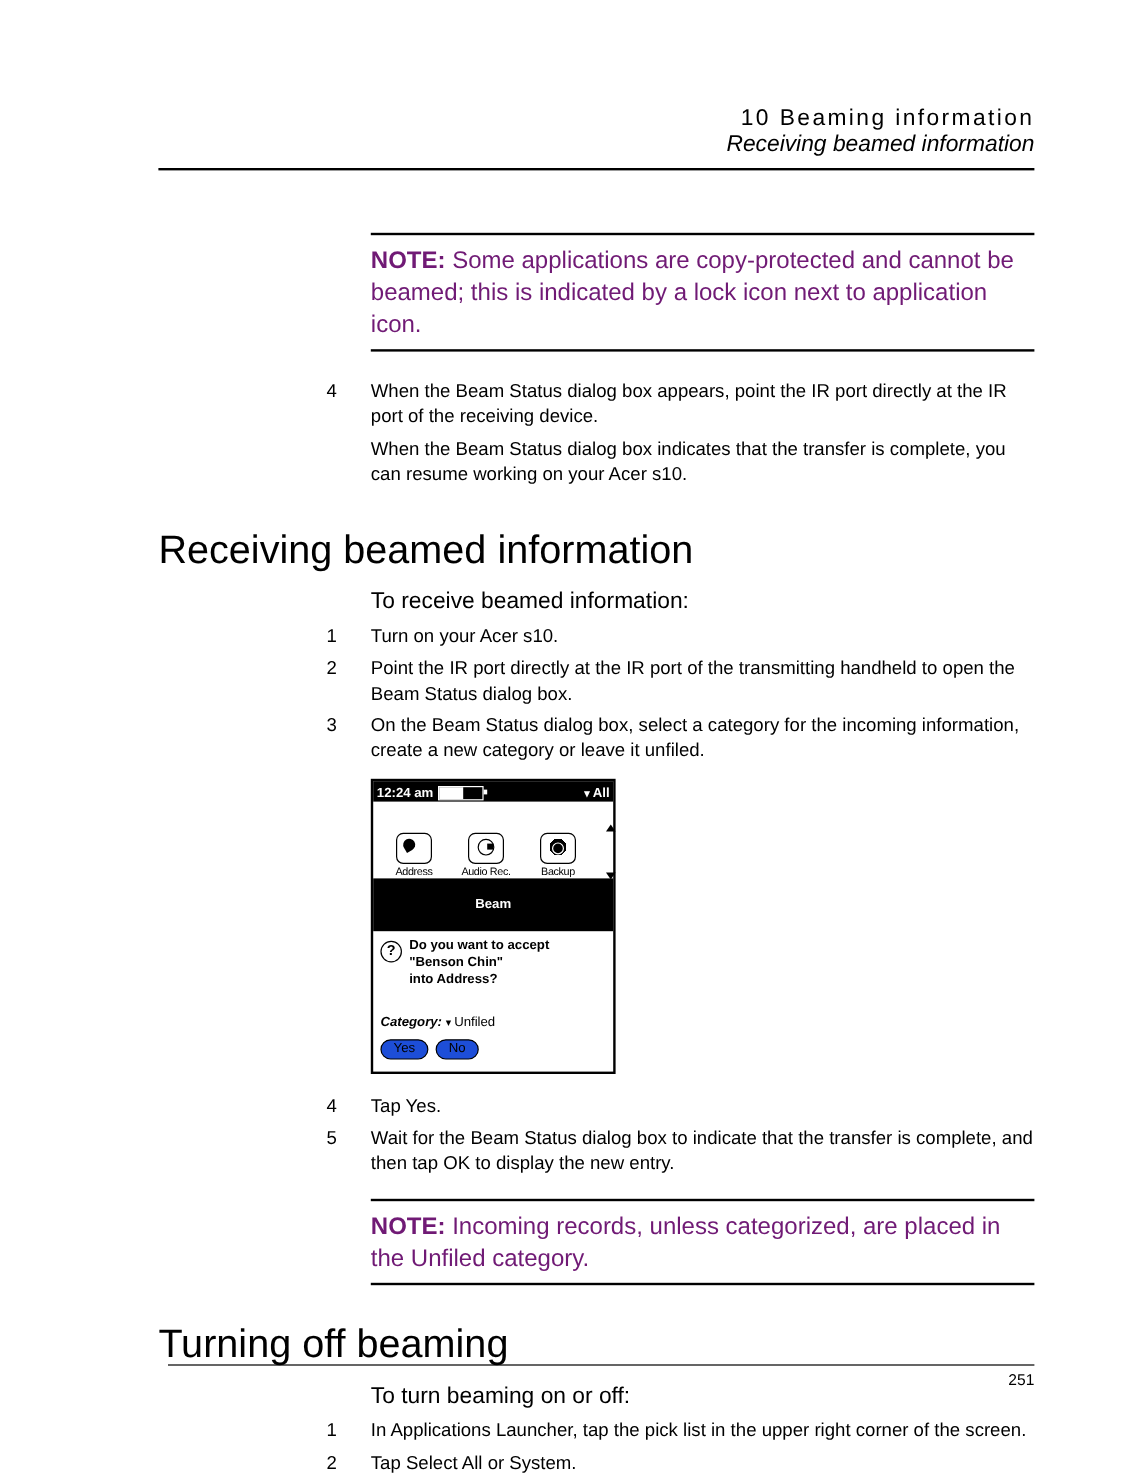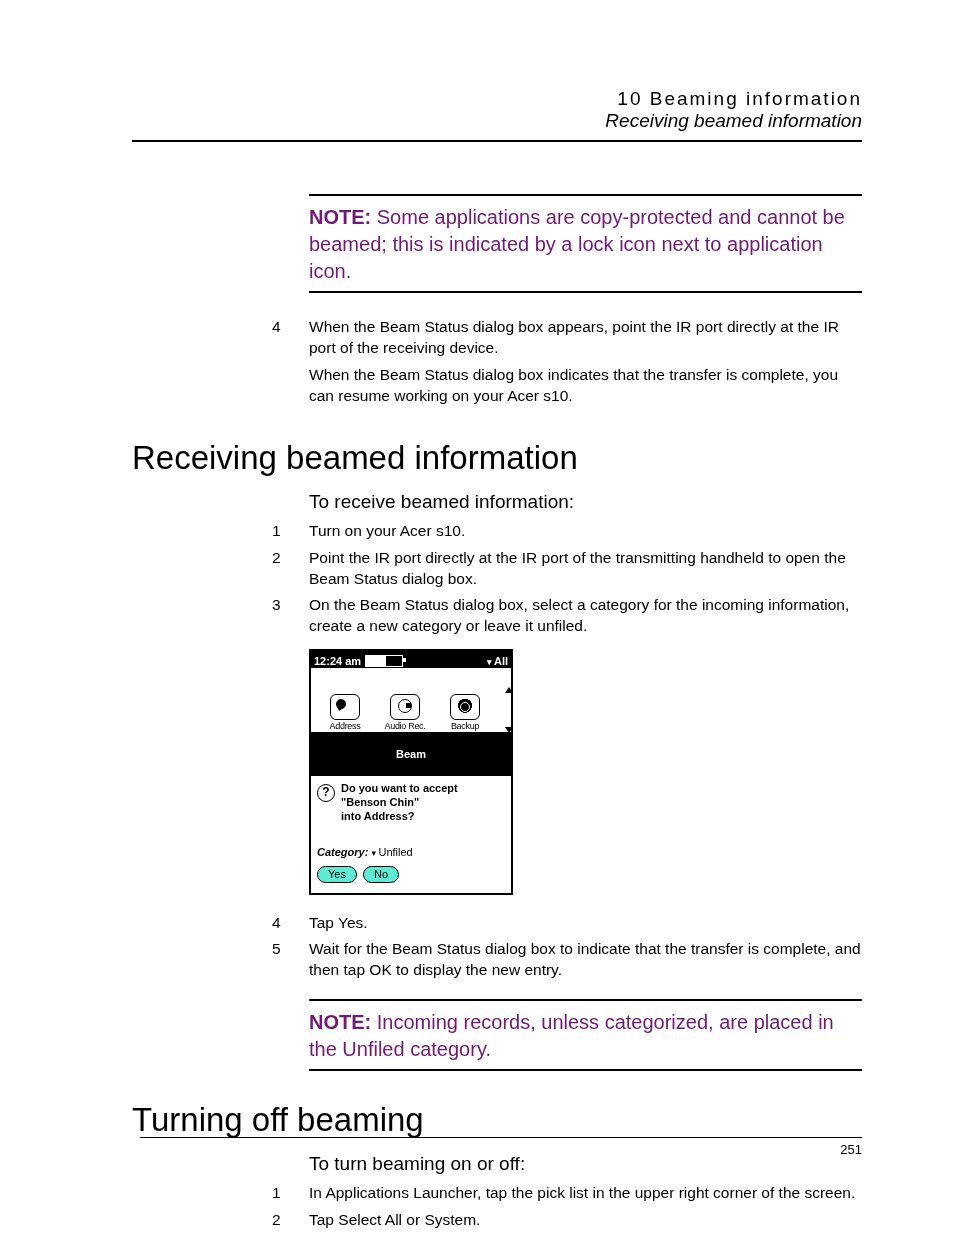--- a/index.html
+++ b/index.html
@@ -260,21 +260,21 @@
     display: flex;
     gap: 6px;
     font-size: 11px;
   }
   .palm-btn {
     border: 1.2px solid #000;
     border-radius: 10px;
     padding: 0 10px;
     line-height: 14px;
     height: 15px;
-    background: #5eead4;
+    background: #1d4ed8;
   }
   .footer {
     position: absolute;
     bottom: 78px;
     left: 140px;
     right: 92px;
   }
   hr.footer-rule {
     border: none;
     border-top: 1.4px solid #000;

